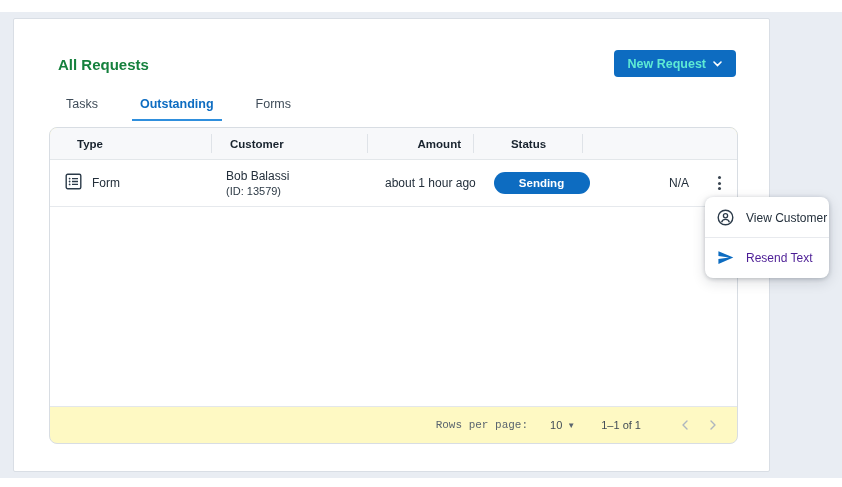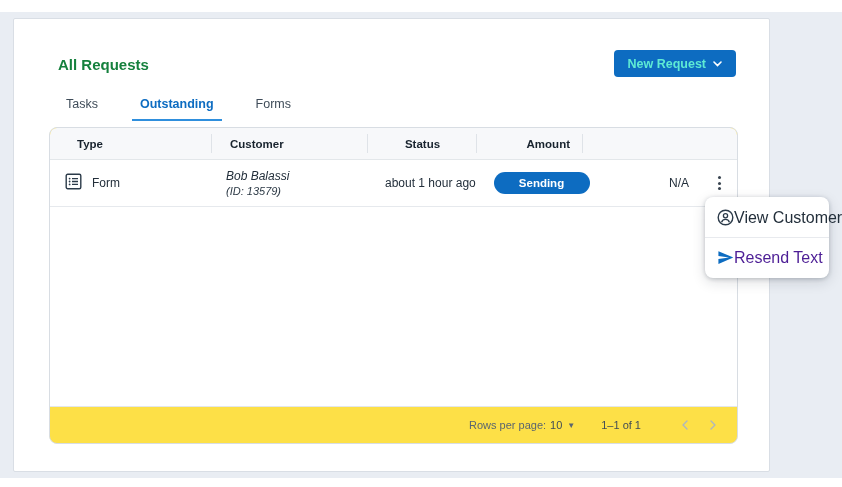--- a/index.html
+++ b/index.html
@@ -32,73 +32,73 @@
   
   .tabs { position:absolute; left:44px; top:74px; display:flex; gap:26px; }
   .tab {
     font-size:12.5px; color:#3f4c59; padding:4px 8px 8px 8px;
     border-bottom:2px solid transparent; cursor:pointer;
   }
   .tab.active { color:#0d6cc1; font-weight:600; border-bottom-color:#2f8fdd; }
   
   .table-wrap {
     position:absolute; left:35px; top:108px; width:689px; height:317px;
-    border:1px solid #d8dde3; border-radius:8px; background:#fde047;
+    border:1px solid #d8dde3; border-radius:8px; background:#fef9c3;
     display:flex; flex-direction:column; overflow:hidden;
   }
   .thead { display:flex; height:32px; background:#f7f8fa; border-bottom:1px solid #e3e7ea; align-items:stretch; }
   .th {
     display:flex; align-items:center; position:relative;
     font-size:11.5px; font-weight:700; color:#18232e;
   }
   .th:not(:last-child)::after {
     content:""; position:absolute; right:0; top:20%; height:60%;
     width:1px; background:#dfe3e8;
   }
   .col-type   { width:162px; padding-left:27px; }
   .col-cust   { width:156px; padding-left:18px; }
   .col-sent   { width:119px; padding-left:17px; }
   .col-status { width:109px; justify-content:center; }
   .col-amount { width:106px; justify-content:flex-end; padding-right:13px; }
   .col-kebab  { flex:1; justify-content:center; }
   .trow { display:flex; height:47px; border-bottom:1px solid #e6e9ed; align-items:center; background:#ffffff; cursor:pointer; }
   .td { display:flex; align-items:center; font-size:12px; color:#232f3b; height:100%; }
   .td.col-type { padding-left:15px; gap:10px; }
-  .td.col-cust { flex-direction:column; align-items:flex-start; justify-content:center; padding-left:14px; gap:2px;font-style:italic; }
+  .td.col-cust { flex-direction:column; align-items:flex-start; justify-content:center; padding-left:14px; gap:2px; }
   .cust-name { font-size:12px; color:#232f3b; }
   .cust-id   { font-size:11px; color:#2c3945; }
   .badge {
     min-width:96px; height:22px; border-radius:12px; background:#0d6cc1;
     color:#ffffff; font-size:11.5px; font-weight:700;
     display:flex; align-items:center; justify-content:center;
   }
   .kebab-btn { background:none; border:none; cursor:pointer; display:flex; flex-direction:column; gap:2.5px; padding:6px; }
   .kebab-btn i { width:3px; height:3px; border-radius:50%; background:#38434f; display:block; }
   .tbody-empty { flex:1; background:#ffffff; }
   
   .pagination {
     height:37px; border-top:1px solid #e3e7ea; display:flex; align-items:center;
     justify-content:flex-end; padding-right:16px; font-size:11px; color:#5a656f;
   }
-  .rpp-label { margin-right:4px; }
+  .rpp-label { margin-right:22px;font-family:Liberation Mono, monospace; }
   .rpp-select { display:flex; align-items:center; gap:5px; cursor:pointer; margin-right:26px; color:#414c56; }
   .rpp-select .tri { font-size:8px; color:#5a656f; }
   .range { margin-right:24px; color:#414c56; }
   .pg-btn { background:none; border:none; cursor:default; padding:2px 4px; margin-left:12px; }
   .pg-btn svg { display:block; }
   
   .menu {
     position:absolute; left:705px; top:197px; width:124px;
     background:#ffffff; border-radius:8px; padding:7px 0;
     box-shadow:0 1px 4px rgba(20,30,45,0.22), 0 4px 14px rgba(20,30,45,0.14);
     z-index:5;
   }
   .menu-item {
-    height:27px; display:flex; align-items:center; 
-    padding:0 12px; font-size:16px; color:#232f3b; cursor:pointer; white-space:nowrap;
+    height:27px; display:flex; align-items:center; gap:12px;
+    padding:0 12px; font-size:12px; color:#232f3b; cursor:pointer; white-space:nowrap;
   }
   .menu-item.accent { color:#4c1d95; }
   .menu-item svg { flex:0 0 auto; display:block; }
   .menu-divider { height:1px; background:#e8eaee; margin:6px 0; }
 </style>
 </head>
 <body>
 
 <div class="bg-band"></div>
 
@@ -119,22 +119,22 @@
     <div class="tab">Tasks</div>
     <div class="tab active">Outstanding</div>
     <div class="tab">Forms</div>
   </div>
 
   <div class="table-wrap">
 
     <div class="thead">
       <div class="th col-type">Type</div>
       <div class="th col-cust">Customer</div>
+      <div class="th col-amount">Amount</div>
       <div class="th col-status">Status</div>
-      <div class="th col-amount">Amount</div>
       <div class="th col-kebab"></div>
     </div>
 
     <div class="trow">
       <div class="td col-type">
         <span>
           <svg width="17" height="17" viewBox="0 0 17 17">
             <rect x="1.2" y="1.2" width="14.6" height="14.6" rx="1.5" fill="none" stroke="#2b3a49" stroke-width="1.4"></rect>
             <circle cx="4.6" cy="5.6" r="0.9" fill="#2b3a49"></circle>
             <circle cx="4.6" cy="8.5" r="0.9" fill="#2b3a49"></circle>

